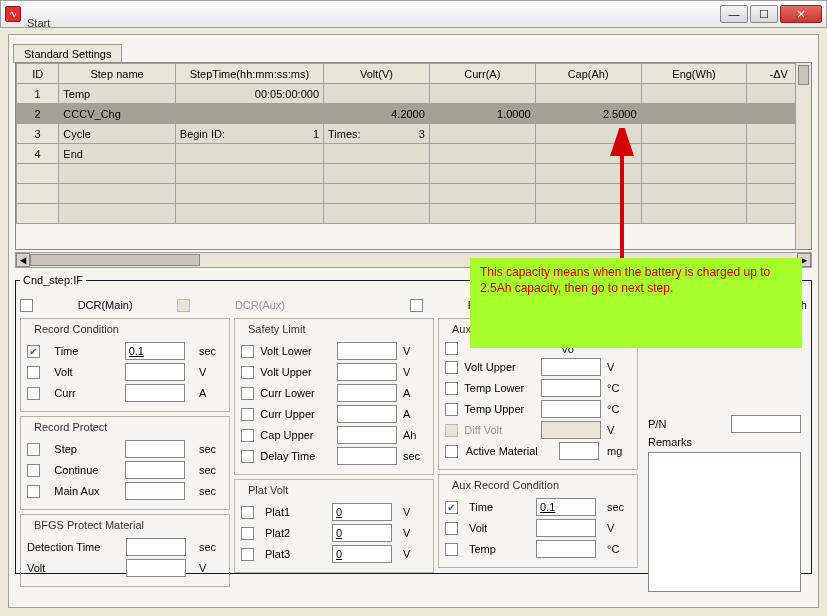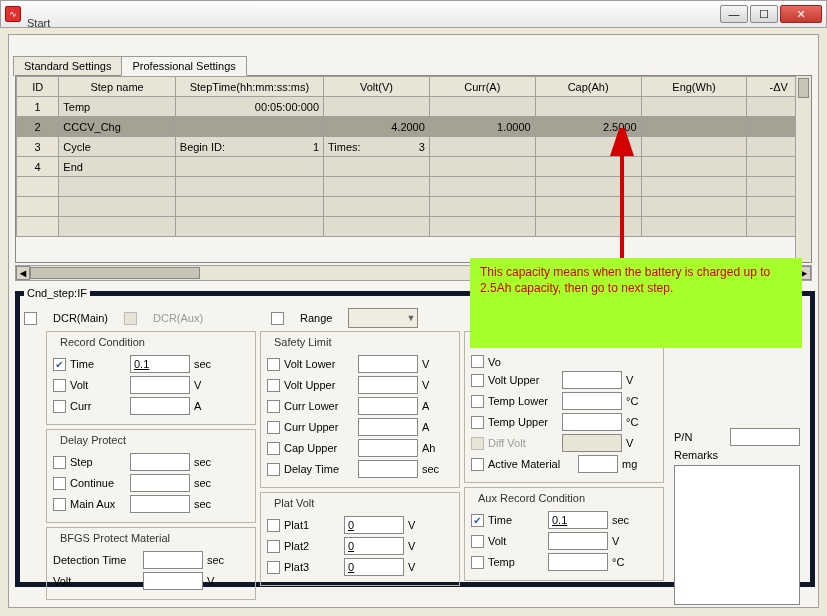--- a/index.html
+++ b/index.html
@@ -10,21 +10,21 @@
 .titlebar .icon { width: 16px; height: 16px; background: #e03030; border:1px solid #a01010; border-radius:2px; margin-right:6px; display:flex; align-items:center; justify-content:center; color:#fff; font-size:9px; }
 .titlebar .title { flex:1; color:#333;margin-top:17px; }
 .winbtns { display:flex; gap:2px; }
 .winbtn { width:28px; height:18px; background:linear-gradient(#f5f5f5,#d8d8d8); border:1px solid #888; border-radius:2px; display:flex; align-items:center; justify-content:center; font-size:11px; }
 .winbtn.close { background: linear-gradient(#e86960,#c43a2f); color:#fff; border-color:#a02020; width:42px; }
 
 
 .frame { position:absolute; left:8px; right:8px; top:34px; bottom:8px; border:1px solid #a0a0a0; background:#f5f4ee; }
 
 
-.tabs { display:flex; padding-left:4px; margin-top:20px; }
+.tabs { display:flex; padding-left:4px; margin-top:8px; }
 .tab { padding:3px 10px; border:1px solid #9a9a9a; border-bottom:none; background:#ebe8db; margin-right:-1px; position:relative; top:1px; }
 .tab.active { background:#f5f4ee; z-index:2; border-bottom:1px solid #f5f4ee; }
 
 
 .gridwrap { margin:0 6px; border:1px solid #888; position:relative; height:188px; }
 .grid { width:100%; border-collapse:collapse; table-layout:fixed; }
 .grid th, .grid td { border:1px solid #a0a0a0; height:20px; padding:2px 4px; white-space:nowrap; overflow:hidden; }
 .grid th { background:#e8e5d6; font-weight:normal; text-align:center; }
 .grid td { background:#e0ddcf; text-align:left; }
 .grid td.num { text-align:right; }
@@ -32,36 +32,36 @@
 .grid tr.selrow td { background:#a5a294; }
 .grid tr.selrow td.idcell { background:#a5a294; }
 .vscroll { position:absolute; right:0; top:0; bottom:0; width:16px; background:#e8e5d6; border-left:1px solid #a0a0a0; }
 .vscroll .thumb { position:absolute; top:2px; left:2px; right:2px; height:20px; background:#c8c5b6; border:1px solid #888; }
 .hscroll { margin:2px 6px 0 6px; height:16px; background:#e8e5d6; border:1px solid #a0a0a0; position:relative; }
 .hscroll .thumb { position:absolute; left:14px; top:1px; bottom:1px; width:170px; background:#c8c5b6; border:1px solid #888; }
 .hscroll .arrow { position:absolute; top:0; bottom:0; width:14px; background:#d8d5c6; border:1px solid #888; display:flex; align-items:center; justify-content:center; }
 .hscroll .arrow.l{left:0}.hscroll .arrow.r{right:0}
 
 
-.lower { display:flex; padding:4px 6px; gap:4px;margin-left:22px; }
+.lower { display:flex; padding:4px 6px; gap:4px; }
 .col { display:flex; flex-direction:column; gap:4px; }
 .fieldset { border:1px solid #b8b5a6; padding:4px 6px 6px 6px; }
 .fieldset .legend { font-size:11px; color:#333; margin:-12px 0 4px 4px; background:#f5f4ee; display:inline-block; padding:0 3px; }
-.row { display:flex; align-items:center; gap:4px; margin:3px 0; }
+.row { display:flex; align-items:center; gap:4px; margin:3px 0;justify-content:space-between; }
 .cb { width:13px; height:13px; border:1px solid #888; background:#fff; display:inline-flex; align-items:center; justify-content:center; font-size:10px; color:#2a5db0; }
 .cb.checked::after { content:"✔"; }
 .cb.disabled { background:#e8e5d6; border-color:#bbb; }
 .lbl { min-width:56px; }
 .lbl.w70{min-width:70px}.lbl.w86{min-width:86px}.lbl.dis{color:#999}
 .inp { width:60px; height:18px; border:1px solid #888; background:#fff; padding:0 3px;text-decoration:underline; }
 .inp.wide{width:70px}.inp.dis{background:#e8e5d6}
 .unit { width:24px; }
 .sel { width:70px; height:20px; border:1px solid #888; background:#f0ede0; display:inline-flex; align-items:center; justify-content:flex-end; padding-right:2px;}
 .sel .tri{font-size:9px;color:#666}
-fieldset.outer{border:5px solid #0f172a;}
+fieldset.outer{border:1px solid #0f172a;}
 .rightcol { flex:1; padding:4px 6px; }
 .rightcol .row{gap:0}
 .remarks-box { border:1px solid #888; background:#fff; height:140px; margin-top:4px; }
 .bottombar { position:absolute; left:0; right:0; bottom:4px; display:flex; gap:6px; padding:0 6px; align-items:center; }
 .btn { height:22px; padding:0 22px; background:linear-gradient(#fdfdfd,#e2e0d3); border:1px solid #888; border-radius:3px; text-decoration:underline; color:#222; display:inline-flex; align-items:center; }
 .btn.noline{text-decoration:none}
 .spacer{flex:1}
 
 
 .annot { position:absolute; left:470px; top:258px; width:332px; height:90px; background:#a6ff2b; padding:6px 10px; color:#d40000; font-size:12px; line-height:1.35; z-index:10; }
@@ -77,21 +77,20 @@
     <div class="winbtn">—</div>
     <div class="winbtn">☐</div>
     <div class="winbtn close">✕</div>
   </div>
 </div>
 
 <div class="frame">
 
   <div class="tabs">
     <div class="tab">Standard Settings</div>
-    <div class="tab active">Professional Settings</div>
   </div>
 
   <div class="gridwrap">
     <table class="grid">
       <colgroup>
           <col style="width:40px">
           <col style="width:110px">
           <col style="width:140px">
           <col style="width:100px">
           <col style="width:100px">
@@ -228,21 +227,21 @@
               <span class="unit">V</span>
             </div>
           <div class="row">
               <span class="cb"></span>
               <span class="lbl">Curr</span>
               <input class="inp" style="">
               <span class="unit">A</span>
             </div>
         </div>
         <div class="fieldset">
-          <div class="legend">Delay Protect</div>
+          <div class="legend">Record Protect</div>
           <div class="row">
               <span class="cb"></span>
               <span class="lbl">Step</span>
               <input class="inp" style="">
               <span class="unit">sec</span>
             </div>
           <div class="row">
               <span class="cb"></span>
               <span class="lbl">Continue</span>
               <input class="inp" style="">

